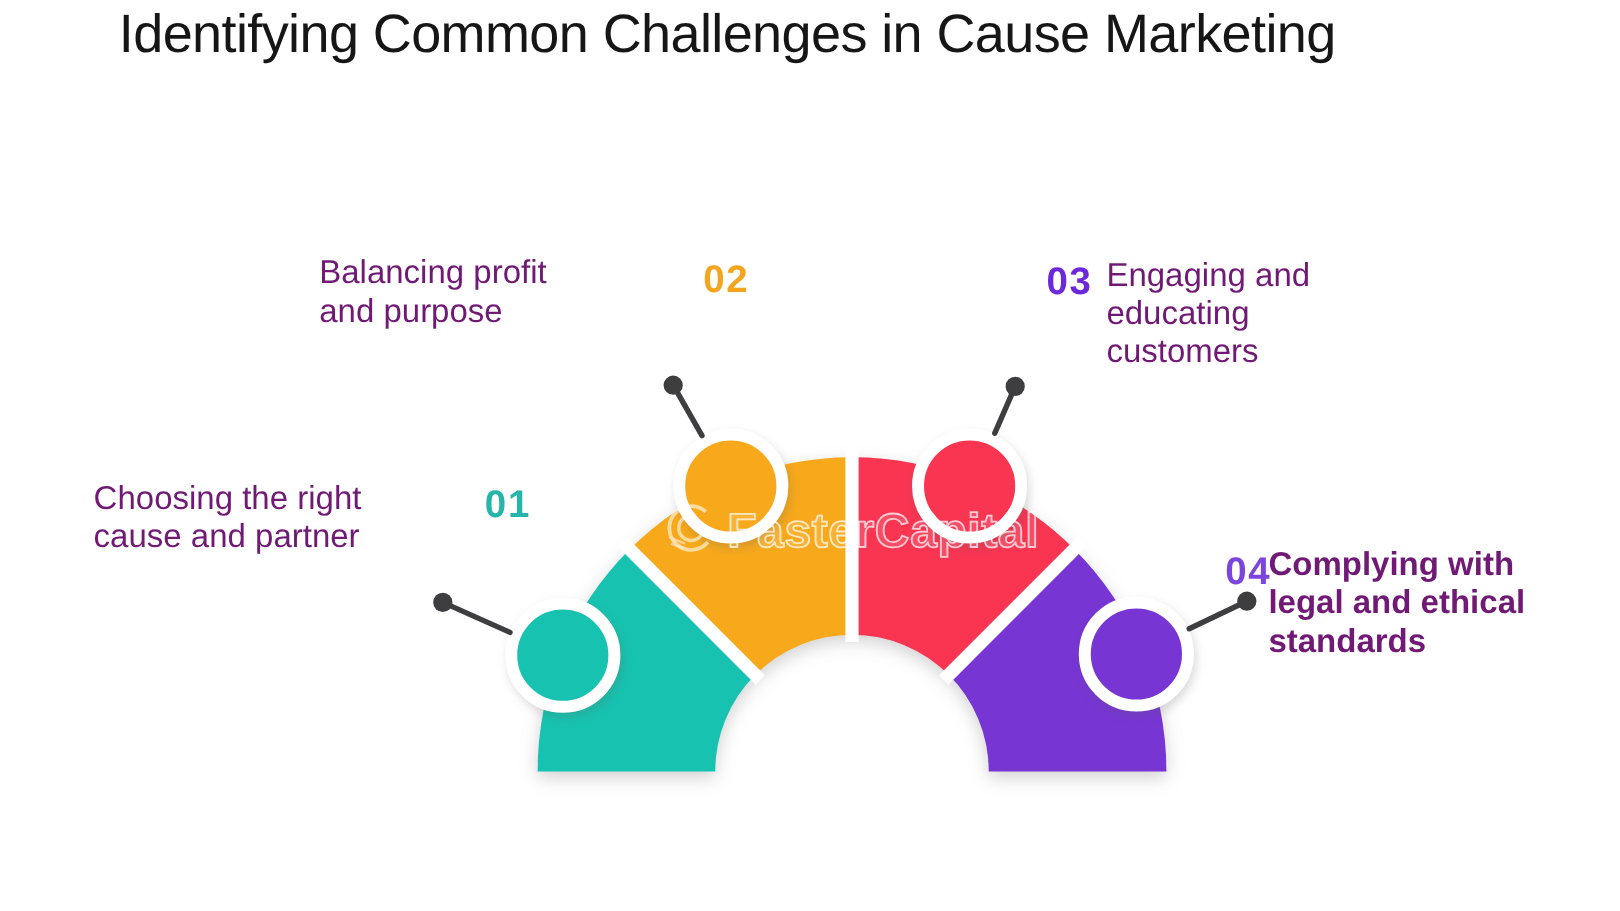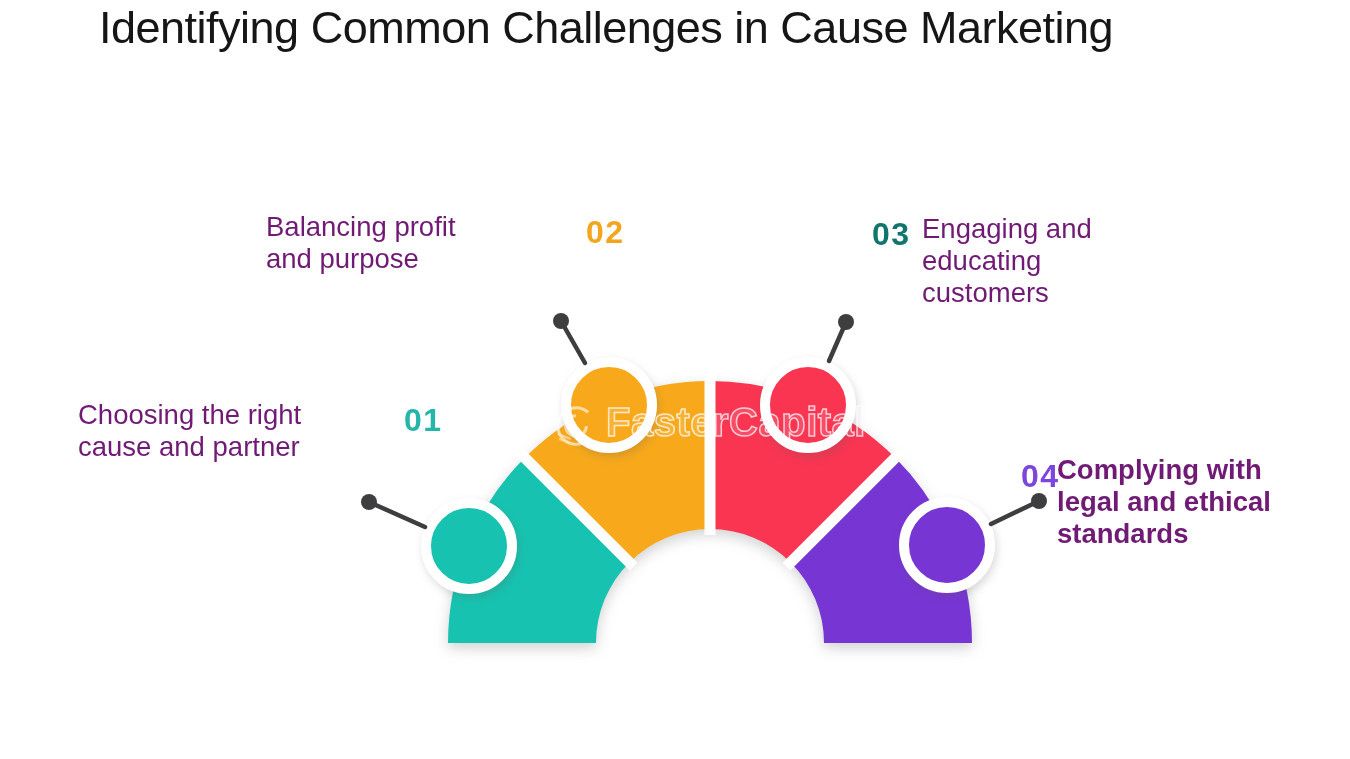--- a/index.html
+++ b/index.html
@@ -18,21 +18,21 @@
   .callout-num{position:absolute;font-size:32px;font-weight:700;letter-spacing:1.5px;}
   .lab1{left:78px;top:399px;}
   .num1{left:386px;top:402px;}
   .lab2{left:266px;top:211px;}
   .num2{left:586px;top:214px;}
   .lab3{left:922px;top:213px;}
   .num3{left:872px;top:216px;}
   .lab4{left:1057px;top:454px;font-weight:bold;}
   .num4{left:1021px;top:458px;}
 
-  .watermark{position:absolute;left:550px;top:400px;height:54px;display:flex;align-items:flex-start;
+  .watermark{position:absolute;left:550px;top:412px;height:54px;display:flex;align-items:flex-end;
              gap:4px;pointer-events:none;}
   .wm-logo{opacity:0.8;}
   .wm-text{font-size:40px;font-weight:700;letter-spacing:0.5px;
            color:rgba(255,255,255,0.12);
            -webkit-text-stroke:1.5px rgba(255,255,255,0.72);}
 </style>
 </head>
 <body>
 
 <div class="canvas">
@@ -82,20 +82,20 @@
 cause and partner</div>
   <div class="callout-num num1" style="color: rgb(37, 181, 171); margin-left: 18px;">01</div>
 
   <div class="callout-label lab2">Balancing profit
 and purpose</div>
   <div class="callout-num num2" style="color: rgb(242, 165, 29);">02</div>
 
   <div class="callout-label lab3">Engaging and
 educating
 customers</div>
-  <div class="callout-num num3" style="color: #0f766e;">03</div>
+  <div class="callout-num num3" style="color: #6d28d9;">03</div>
 
   <div class="callout-label lab4">Complying with
 legal and ethical
 standards</div>
   <div class="callout-num num4" style="color: rgb(123, 69, 222);">04</div>
 
 </div>
 
 </body></html>

